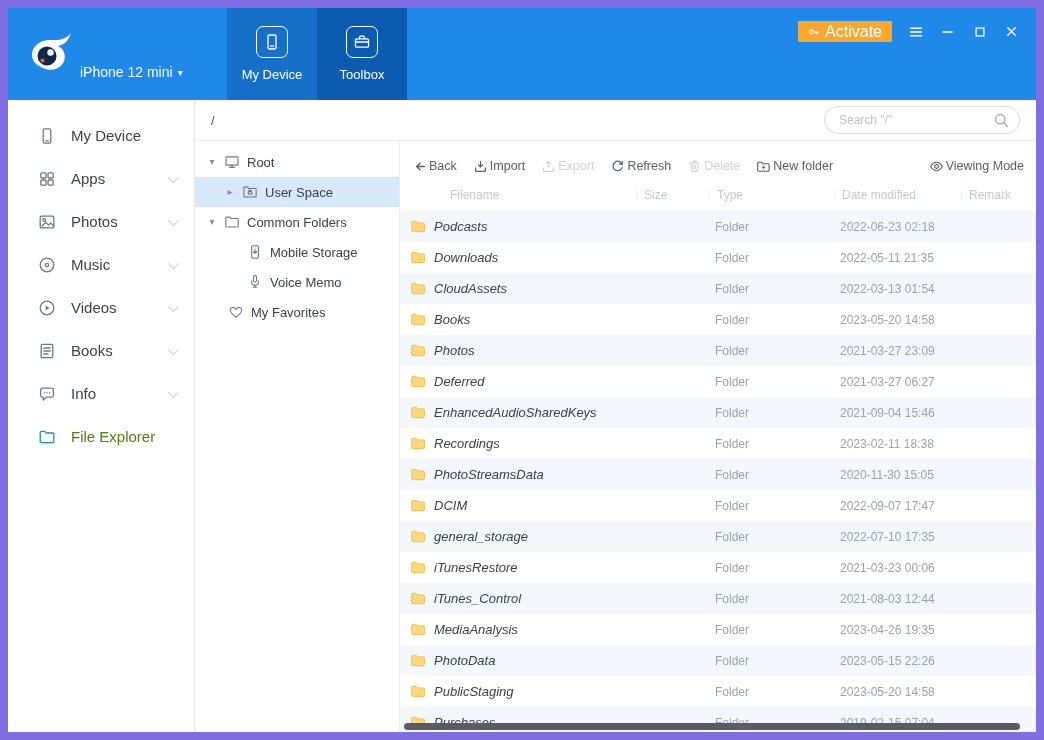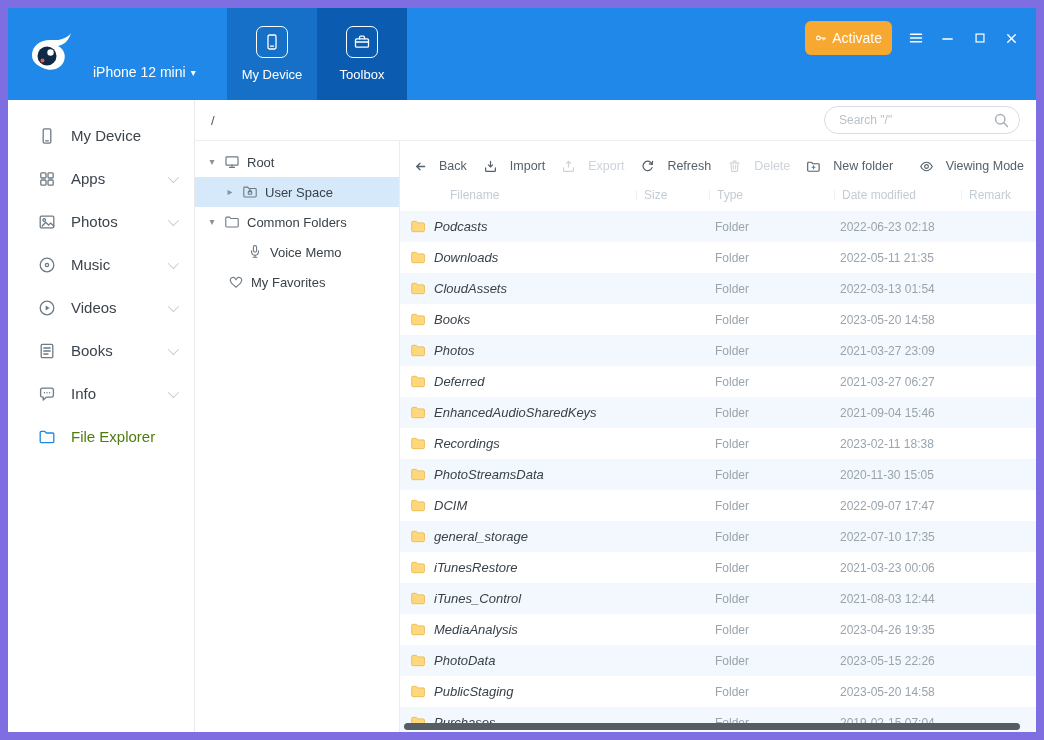--- a/index.html
+++ b/index.html
@@ -9,28 +9,28 @@
     font-family:"Liberation Sans", sans-serif;
     background:#7e6ee2;
   }
   .frame { width:1044px; height:740px; padding:8px; }
   .window { width:100%; height:100%; background:#fff; display:flex; flex-direction:column; overflow:hidden; }
 
   
   .header { height:92px; background:#1f88e8; position:relative; display:flex; flex-shrink:0; }
   .brand { display:flex; align-items:center; padding-left:16px; width:219px; flex-shrink:0; }
   .logo { width:52px; height:52px; margin-top:-6px; }
-  .device { color:#fff; font-size:14px; margin-left:17px; align-self:flex-end; margin-bottom:20px; cursor:pointer; white-space:nowrap; display:flex; align-items:center; gap:5px; }
+  .device { color:#fff; font-size:14px; margin-left:4px; align-self:flex-end; margin-bottom:20px; cursor:pointer; white-space:nowrap; display:flex; align-items:center; gap:5px; }
   .tabs { display:flex; height:100%; }
   .tab { width:90px; height:100%; background:#0b5cb0; display:flex; flex-direction:column; align-items:center; justify-content:center; gap:9px; cursor:pointer; }
   .tab.active { background:#1670c8; }
   .tab-iconbox { width:32px; height:32px; border:1.6px solid #fff; border-radius:7px; display:flex; align-items:center; justify-content:center; }
   .tab-label { color:#fff; font-size:13px; }
   .header-top-right { position:absolute; top:13px; right:16px; display:flex; align-items:center; gap:15px; }
-  .activate { background:#f6a830; border-radius:6px; height:21px; display:flex; align-items:center; gap:5px; padding:17px 10px; color:#fff; font-size:14px; cursor:pointer; }
+  .activate { background:#f6a830; border-radius:1px; height:21px; display:flex; align-items:center; gap:5px; padding:4px 10px; color:#fff; font-size:16px; cursor:pointer; }
   .winbtn { width:17px; height:17px; display:flex; align-items:center; justify-content:center; cursor:pointer; }
 
   
   .bodyarea { flex:1; display:flex; min-height:0; }
   .sidebar { width:187px; border-right:1px solid #e9e9e9; padding-top:14px; background:#fff; flex-shrink:0; }
   .side-item { height:43px; display:flex; align-items:center; padding:0 18px 0 30px; gap:15px; color:#3b434b; font-size:15px; cursor:pointer; }
   .sicon { color:#6e7a84; display:flex; }
   .side-item.active { color:#4d7c0f; }
   .side-item.active .sicon { color:#1e87e6; }
   .chev { width:8px; height:8px; border-right:1.6px solid #c6ccd2; border-bottom:1.6px solid #c6ccd2; transform:rotate(45deg) translateY(-2px); margin-left:auto; }
@@ -51,21 +51,21 @@
   .tree-row.lvl1 { padding-left:30px; }
   .tree-row.lvl2 { padding-left:52px; }
   .tree-row.lvl0b { padding-left:33px; }
   .tree-row.selected { background:#d5e9fa; }
   .tri { width:10px; font-size:10px; color:#8a9198; text-align:center; line-height:1; }
   .ticon { display:flex; color:#6e7a84; }
 
   
   .filelist { flex:1; display:flex; flex-direction:column; min-width:0; position:relative; background:#fff; }
   .toolbar { height:38px; display:flex; align-items:center; padding:0 12px; gap:16px; flex-shrink:0; font-size:12.5px; }
-  .tbtn { display:flex; align-items:flex-start; gap:12px; color:#55606a; cursor:pointer; white-space:nowrap;margin-top:12px; }
+  .tbtn { display:flex; align-items:flex-start; gap:2px; color:#55606a; cursor:pointer; white-space:nowrap;margin-top:12px; }
   .tbtn.disabled { color:#ccd3d9; cursor:default; }
   .tbtn svg { flex-shrink:0; }
   .tbtn-viewing { margin-left:auto; }
   .newfolder-plus { stroke:#1e87e6; }
 
   .thead { display:grid; grid-template-columns:236px 73px 125px 127px 1fr; height:32px; align-items:center; color:#c3ccd4; font-size:12px; flex-shrink:0; }
   .thead > div { position:relative; padding-left:8px; }
   .thead > div:first-child { padding-left:50px; }
   .thead > div:not(:first-child)::before { content:""; position:absolute; left:0; top:2px; bottom:2px; width:1px; background:#eef1f5; }
 
@@ -286,20 +286,29 @@
               <span class="tri">▾</span>
               <span class="ticon">
                 <svg viewBox="0 0 16 16" width="16" height="16" fill="none" stroke="currentColor" stroke-width="1.1" stroke-linejoin="round">
                   <path d="M1.8 4 c0-0.5 0.4-0.9 0.9-0.9 h3 l1.2 1.4 h6.4 c0.5 0 0.9 0.4 0.9 0.9 v6.7 c0 0.5-0.4 0.9-0.9 0.9 H2.7 c-0.5 0-0.9-0.4-0.9-0.9 z"></path>
                 </svg>
               </span>
               <span class="tlabel">Common Folders</span>
             </div>
             <div class="tree-row lvl2">
               <span class="ticon">
+                <svg viewBox="0 0 16 16" width="16" height="16" fill="none" stroke="currentColor" stroke-width="1.1" stroke-linecap="round" stroke-linejoin="round">
+                  <rect x="4.6" y="1.8" width="6.8" height="12.4" rx="1.1"></rect>
+                  <path d="M8 5 v4.2 M6.3 7.5 L8 9.3 l1.7 -1.8"></path>
+                </svg>
+              </span>
+              <span class="tlabel">Mobile Storage</span>
+            </div>
+            <div class="tree-row lvl2">
+              <span class="ticon">
                 <svg viewBox="0 0 16 16" width="16" height="16" fill="none" stroke="currentColor" stroke-width="1.1" stroke-linecap="round">
                   <rect x="6.4" y="1.6" width="3.2" height="6.6" rx="1.6"></rect>
                   <path d="M4.6 6.9 v0.9 a3.4 3.4 0 0 0 6.8 0 v-0.9"></path>
                   <line x1="8" y1="11.2" x2="8" y2="13"></line>
                     <line x1="6.2" y1="13.2" x2="9.8" y2="13.2"></line>
                 </svg>
               </span>
               <span class="tlabel">Voice Memo</span>
             </div>
             <div class="tree-row lvl0b">

